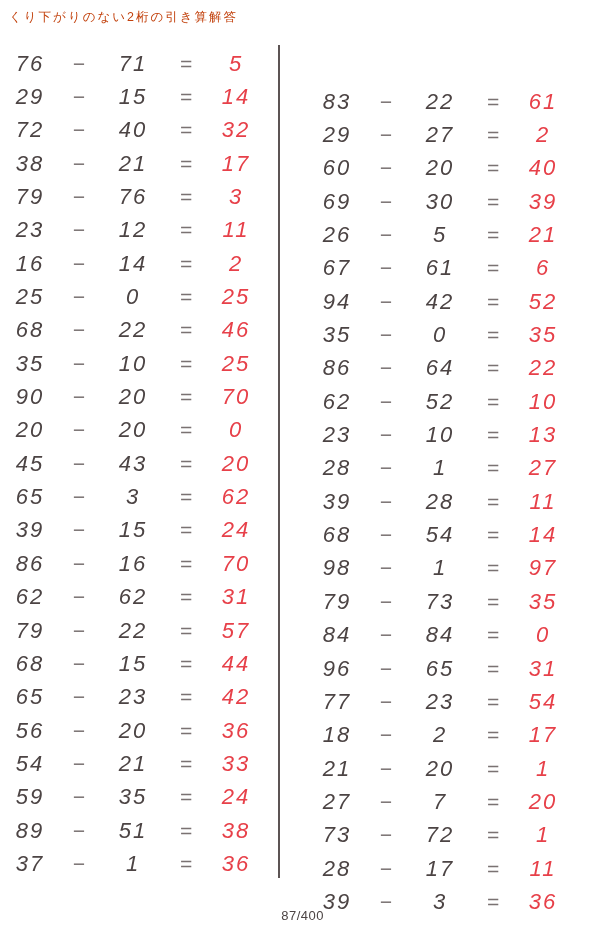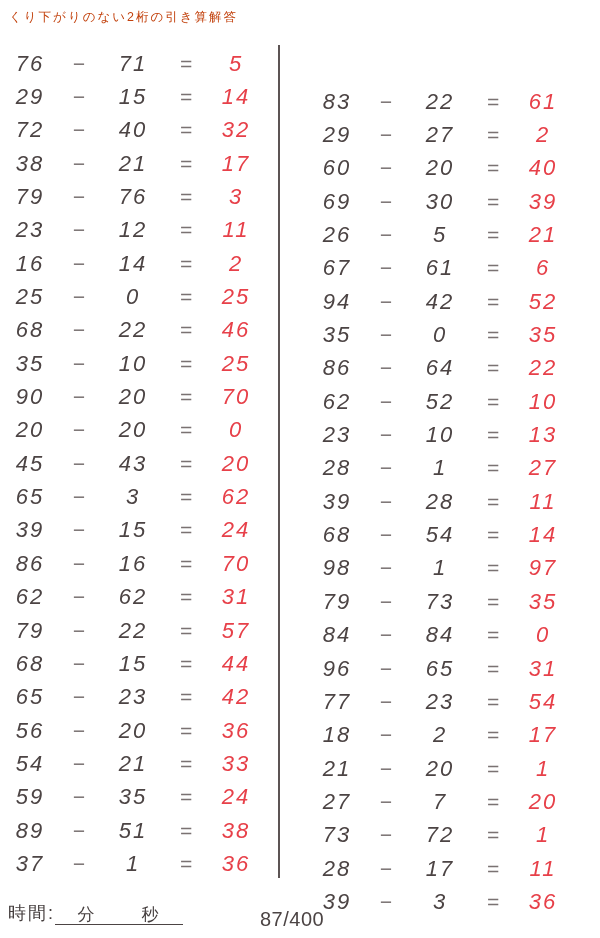--- a/index.html
+++ b/index.html
@@ -63,21 +63,21 @@
   }
   .time-blank {
     display: inline-flex; justify-content: space-around;
     width: 128px; height: 21px;
     border-bottom: 1.6px solid #4c4444;
     vertical-align: bottom;
     font-size: 17px;
   }
   .page-indicator {
     position: absolute; left: 260px; top: 908px; width: 64px;
-    text-align: center; font-size: 20px; color: #4c4444;
+    text-align: right; font-size: 13px; color: #4c4444;
     letter-spacing: 0.5px;
   }
   .copyright {
     position: absolute; right: 9px; top: 912px;
     font-size: 11.5px; color: #6d6565; letter-spacing: 0.4px;
   }
 </style>
 </head>
 <body>
 
@@ -484,21 +484,16 @@
 
   <div class="problem-row">
     <span class="num">39</span>
     <span class="op">−</span>
     <span class="num">3</span>
     <span class="op">=</span>
     <span class="num answer">36</span>
   </div>
 </div>
 
-  <div class="time"><span>時間:</span><span class="time-blank">
-        <span>分</span>
-        <span>秒</span>
-      </span>
-  </div>
 
   <div class="page-indicator">87/400</div>
 
 </div>
 
 </body></html>

